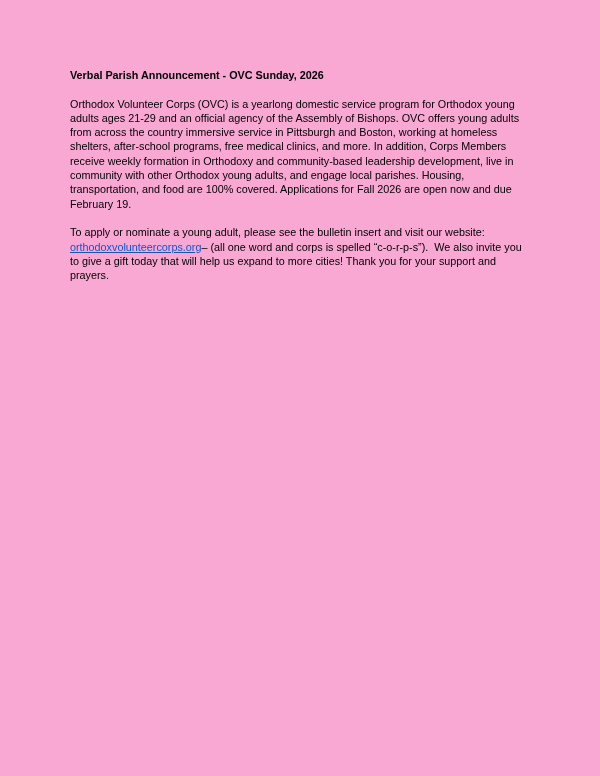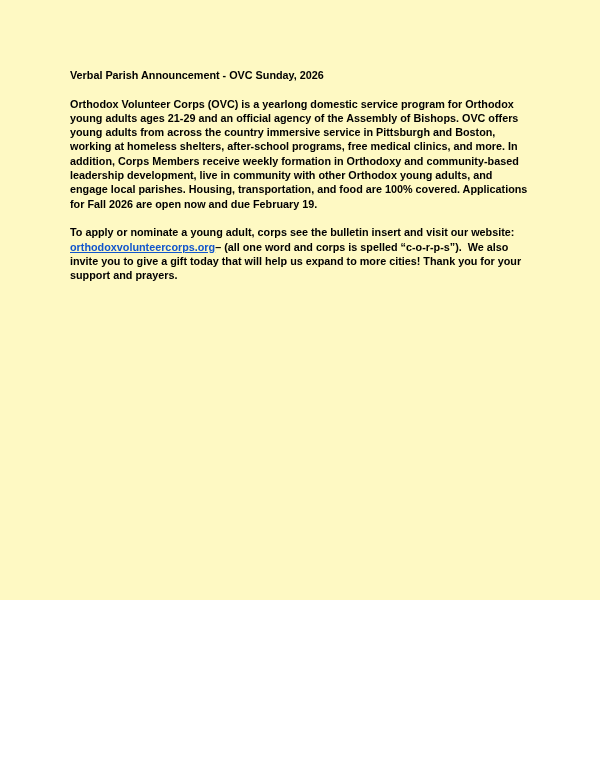--- a/index.html
+++ b/index.html
@@ -8,53 +8,52 @@
       background: #ffffff;
     }
     body {
       width: 600px;
       height: 776px;
       overflow: hidden;
     }
     .page {
       position: relative;
       width: 600px;
-      height: 600px;
-      background: #fef9c3;
+      height: 776px;
+      background: #f9a8d4;
     }
     .doc-content {
       position: absolute;
       left: 70px;
       top: 68px;
       width: 460px;
       font-family: "Liberation Sans", sans-serif;
       font-size: 10.8px;
       line-height: 14.3px;
       color: #000000;
       text-align: left;
     }
     .doc-title {
       font-weight: bold;
       margin: 0 0 14.3px 0;
       white-space: pre-wrap;
     }
     .doc-paragraph {
       margin: 0 0 14.3px 0;
       white-space: pre-wrap;
-      font-weight: bold;
     }
     .doc-link {
       color: #1155cc;
       text-decoration: underline;
       cursor: pointer;
       margin-top: 27px;
     }
   </style>
 </head>
 <body>
 
 <div class="page">
   <div class="doc-content">
     <p class="doc-title"><span>Verbal Parish Announcement - OVC Sunday, 2026</span></p>
     <p class="doc-paragraph"><span>Orthodox Volunteer Corps (OVC) is a yearlong domestic service program for Orthodox young adults ages 21-29 and an official agency of the Assembly of Bishops. OVC offers young adults from across the country immersive service in Pittsburgh and Boston, working at homeless shelters, after-school programs, free medical clinics, and more. In addition, Corps Members receive weekly formation in Orthodoxy and community-based leadership development, live in community with other Orthodox young adults, and engage local parishes. Housing, transportation, and food are 100% covered. Applications for Fall 2026 are open now and due February 19.</span></p>
-    <p class="doc-paragraph"><span>To apply or nominate a young adult, corps see the bulletin insert and visit our website: </span><a class="doc-link">orthodoxvolunteercorps.org</a><span>– (all one word and corps is spelled “c-o-r-p-s”).  We also invite you to give a gift today that will help us expand to more cities! Thank you for your support and prayers.</span></p>
+    <p class="doc-paragraph"><span>To apply or nominate a young adult, please see the bulletin insert and visit our website: </span><a class="doc-link">orthodoxvolunteercorps.org</a><span>– (all one word and corps is spelled “c-o-r-p-s”).  We also invite you to give a gift today that will help us expand to more cities! Thank you for your support and prayers.</span></p>
   </div>
 </div>
 
 </body></html>

